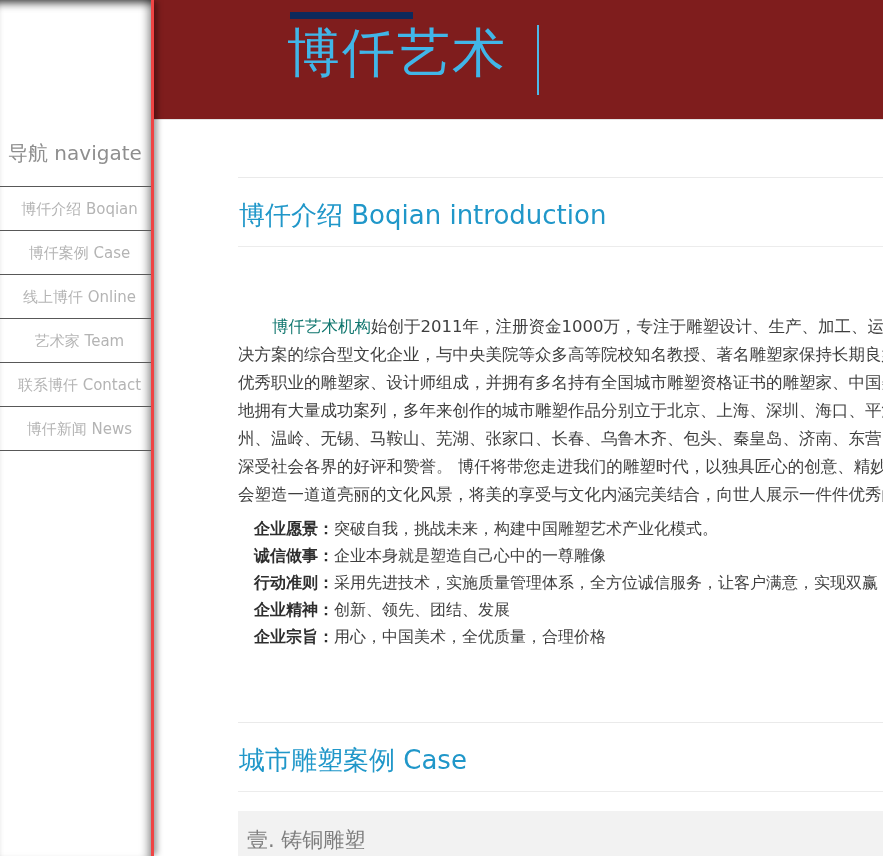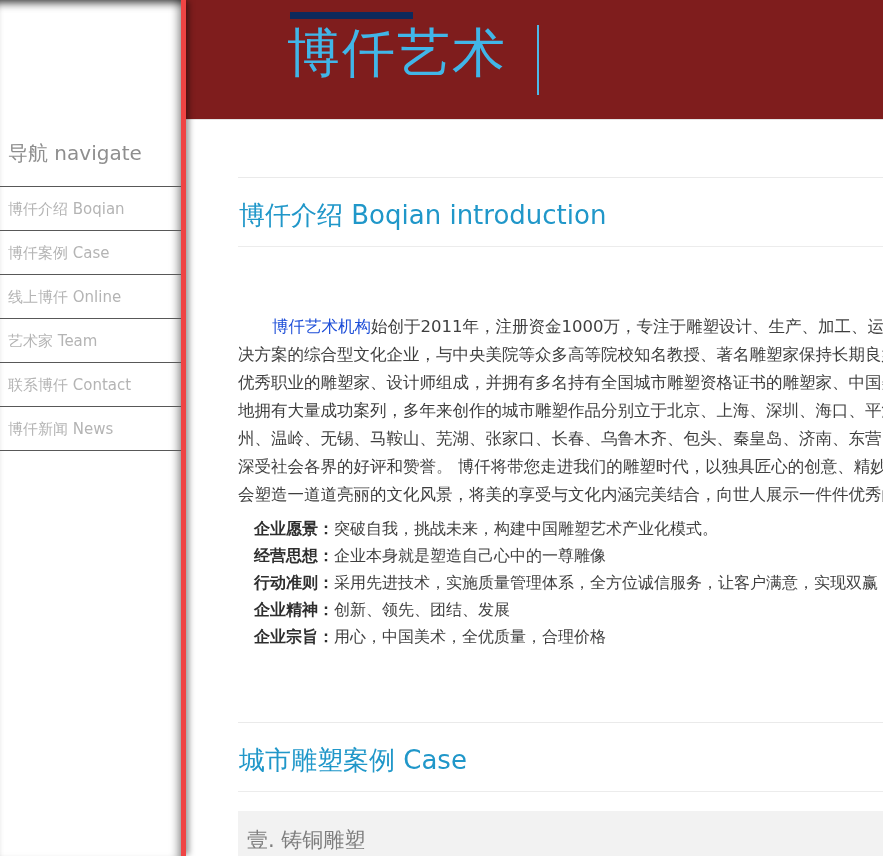--- a/index.html
+++ b/index.html
@@ -7,41 +7,42 @@
   body {
     width: 883px; height: 856px;
     overflow: hidden; position: relative;
     background: #fff;
     font-family: "DejaVu Sans", "Liberation Sans", sans-serif;
   }
 
   
   .sidebar {
     position: absolute; left: 0; top: 0;
-    width: 186px; height: 856px;
+    width: 154px; height: 856px;
     background: #fff; z-index: 5;
-    border-right: 5px solid #ef4444;
+    border-right: 3px solid #ef4444;
     box-shadow: inset -9px 0 8px -6px rgba(0,0,0,0.40),
                 inset 0 9px 8px -6px rgba(0,0,0,0.75),
                 4px 0 6px -1px rgba(0,0,0,0.40);
   }
   .sidebar-title {
     margin-top: 140px;
     padding: 0 0 19px 8px;
     font-size: 20px; color: #8e8e8e;
     border-bottom: 1px solid #585858;
   }
   .nav-list { list-style: none; margin: 0; padding: 0; }
   .nav-item {
     height: 44px; line-height: 44px;
     padding-left: 8px;
     border-bottom: 1px solid #585858;
     font-size: 15px; color: #b4b4b4;
     white-space: nowrap; overflow: hidden;
     cursor: pointer;
+    text-align: center;
   }
 
   
   .main { position: absolute; left: 154px; top: 0; width: 729px; height: 856px; }
 
   .header {
     height: 120px; background: #7f1d1d;
     border-bottom: 1px solid #e4e4e4;
     position: relative;
   }
@@ -62,21 +63,21 @@
   .section-heading {
     margin: 20px 0 0 0; padding: 0 0 13px 1px;
     border-bottom: 1px solid #ececec;
     font-size: 26px; font-weight: normal; color: #2097c9;
     white-space: nowrap;
   }
 
   .intro-text { margin-top: 66px; font-size: 16.5px; color: #3e3e3e; }
   .pline { height: 28px; line-height: 28px; white-space: nowrap; }
   .pline.first { padding-left: 34px; }
-  .intro-link { color: #1d4ed8; cursor: pointer; }
+  .intro-link { color: #0f766e; cursor: pointer; }
 
   .values { margin: 6px 0 0 16px; font-size: 16px; color: #3e3e3e; }
   .vline { height: 27px; line-height: 27px; white-space: nowrap; }
   .vlabel { font-weight: bold; color: #2e2e2e; }
 
   .category-bar {
     margin-top: 19px; height: 58px; line-height: 58px;
     background: #f2f2f2;
     padding-left: 9px;
     font-size: 21px; color: #7e7e7e;
@@ -117,21 +118,21 @@
         <div class="pline">决方案的综合型文化企业，与中央美院等众多高等院校知名教授、著名雕塑家保持长期良好的合</div>
         <div class="pline">优秀职业的雕塑家、设计师组成，并拥有多名持有全国城市雕塑资格证书的雕塑家、中国美术</div>
         <div class="pline">地拥有大量成功案列，多年来创作的城市雕塑作品分别立于北京、上海、深圳、海口、平潭、泉</div>
         <div class="pline">州、温岭、无锡、马鞍山、芜湖、张家口、长春、乌鲁木齐、包头、秦皇岛、济南、东营、廊</div>
         <div class="pline">深受社会各界的好评和赞誉。 博仟将带您走进我们的雕塑时代，以独具匠心的创意、精妙绝伦</div>
         <div class="pline">会塑造一道道亮丽的文化风景，将美的享受与文化内涵完美结合，向世人展示一件件优秀的作</div>
       </div>
 
       <div class="values">
         <div class="vline"><span class="vlabel">企业愿景：</span><span>突破自我，挑战未来，构建中国雕塑艺术产业化模式。</span></div>
-        <div class="vline"><span class="vlabel">经营思想：</span><span>企业本身就是塑造自己心中的一尊雕像</span></div>
+        <div class="vline"><span class="vlabel">诚信做事：</span><span>企业本身就是塑造自己心中的一尊雕像</span></div>
         <div class="vline"><span class="vlabel">行动准则：</span><span>采用先进技术，实施质量管理体系，全方位诚信服务，让客户满意，实现双赢</span></div>
         <div class="vline"><span class="vlabel">企业精神：</span><span>创新、领先、团结、发展</span></div>
         <div class="vline"><span class="vlabel">企业宗旨：</span><span>用心，中国美术，全优质量，合理价格</span></div>
       </div>
     </div>
 
     <div class="section section-case">
       <h2 class="section-heading">城市雕塑案例 Case</h2>
       <div class="category-bar">壹. 铸铜雕塑</div>
     </div>

